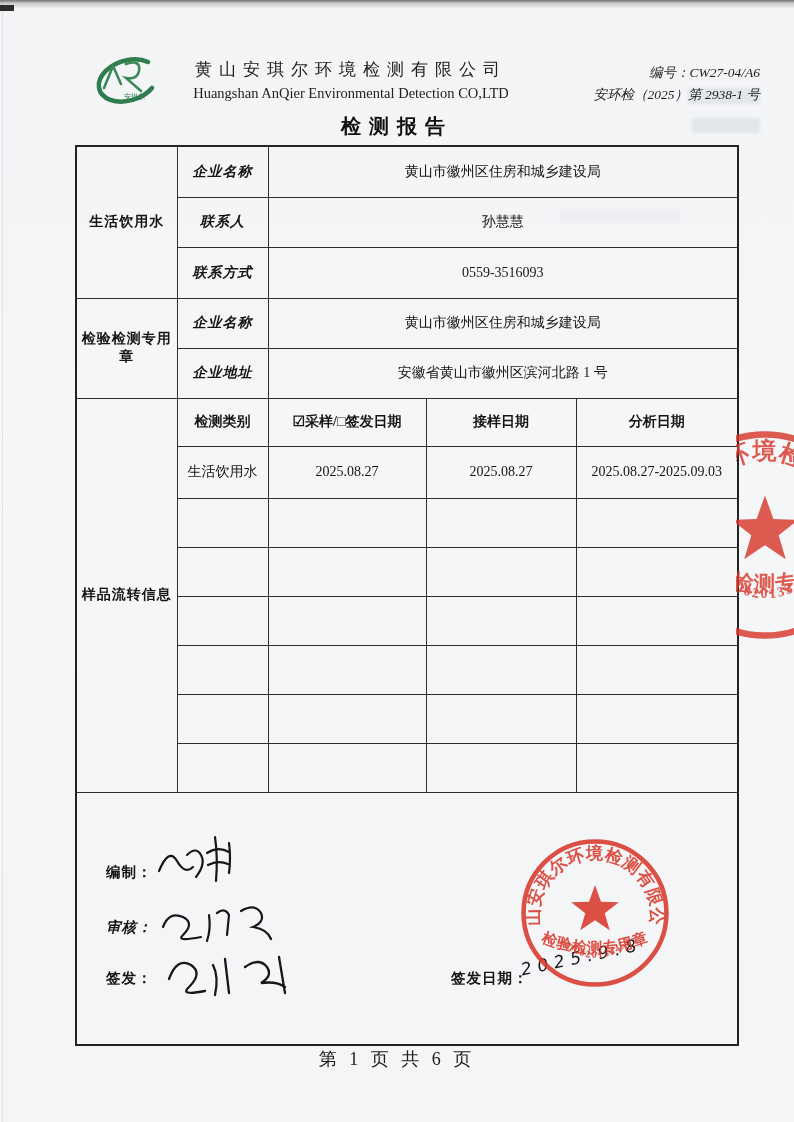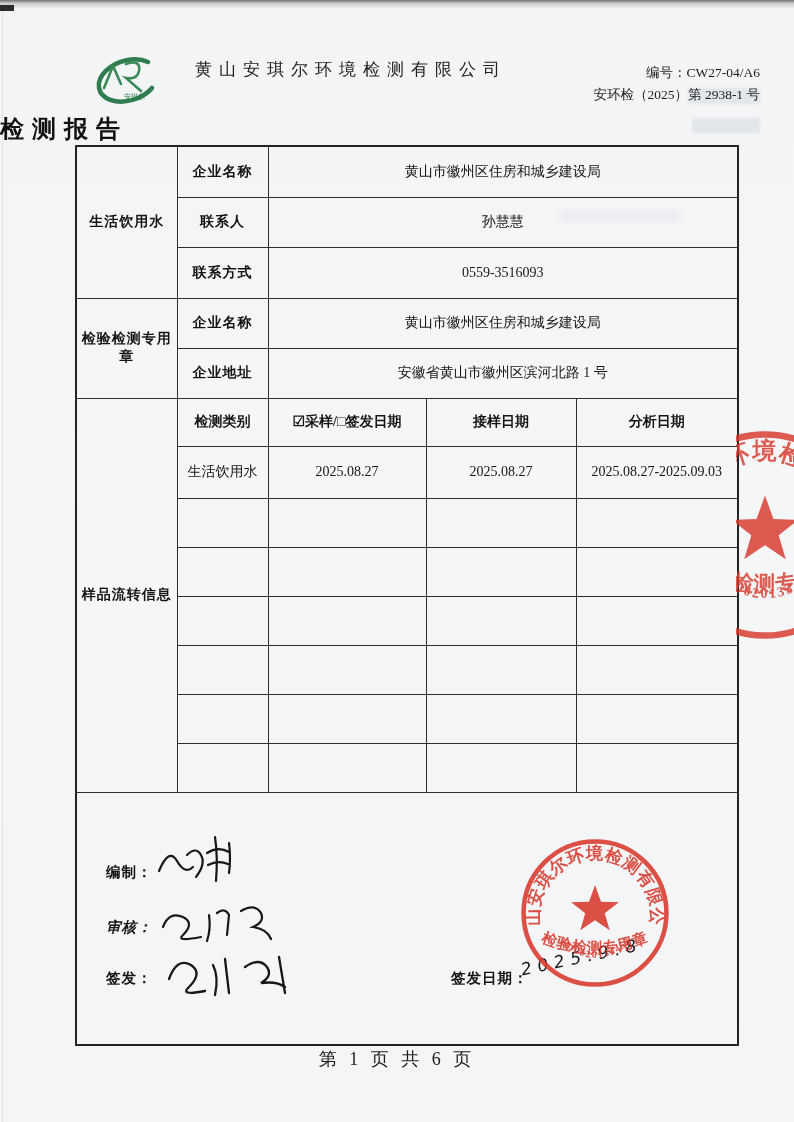--- a/index.html
+++ b/index.html
@@ -11,31 +11,31 @@
             background:linear-gradient(180deg,rgba(90,90,92,.85) 0%,rgba(120,120,122,.35) 35%,rgba(255,255,255,0) 100%);}
   .scan-corner{position:absolute;left:0;top:5px;width:14px;height:6px;background:#2c2c2c;}
   .scan-left{position:absolute;left:2px;top:0;width:1px;height:1122px;background:rgba(60,60,70,.10);}
   .bleed{position:absolute;background:rgba(130,140,160,.14);filter:blur(1.5px);border-radius:2px;}
 
   
   .logo{position:absolute;left:82px;top:52px;width:96px;height:60px;}
   .co-block{position:absolute;left:186px;top:58px;width:330px;text-align:center;}
   .co-cn{font-size:17px;letter-spacing:7px;white-space:nowrap;color:#222;}
   .co-en{font-size:14.5px;margin-top:4px;white-space:nowrap;color:#222;}
-  .num-block{position:absolute;right:34px;top:62px;width:230px;text-align:right;font-size:13.5px;line-height:22px;color:#1d1d1d;}
-  .doc-title{position:absolute;left:0;top:113px;width:794px;text-align:left;
-             font-size:24px;font-weight:bold;letter-spacing:8px;color:#111;}
+  .num-block{position:absolute;right:34px;top:62px;width:230px;text-align:right;font-size:13.5px;line-height:22px;color:#1d1d1d;font-style:italic;}
+  .doc-title{position:absolute;left:0;top:113px;width:794px;text-align:center;
+             font-size:20px;font-weight:bold;letter-spacing:8px;color:#111;}
 
   
   table.doc{position:absolute;left:75px;top:145px;border-collapse:collapse;table-layout:fixed;
             width:662px;border:2px solid #232323;}
   table.doc td{border:1px solid #2e2e2e;text-align:center;vertical-align:middle;
                font-size:14px;padding:0 4px;overflow:hidden;color:#151515;}
   td.sec{font-weight:600;font-size:14.5px;letter-spacing:1px;}
-  td.lbl{font-weight:600;font-size:14.5px;letter-spacing:1px;}
+  td.lbl{font-weight:600;font-size:14.5px;letter-spacing:1px;font-style:italic;}
   td.hdr{font-weight:600;font-size:14.5px;}
   td.val{font-size:14.5px;}
   td.sigcell{padding:0;margin-top:20px;}
 
   
   .sigwrap{position:relative;width:100%;height:251px;text-align:left;}
   .siglabel{position:absolute;font-size:14.5px;font-weight:600;letter-spacing:1px;color:#161616;}
   .sig-svg{position:absolute;color:#17171a;}
   .hand-date{position:absolute;left:438px;top:148px;width:180px;font-family:"DejaVu Sans",sans-serif;
              font-size:17px;font-style:italic;letter-spacing:6px;color:#16161a;
@@ -61,20 +61,21 @@
   <div class="bleed" style="left:560px;top:210px;width:120px;height:12px;opacity:.45;"></div>
 
   <svg class="logo" viewBox="0 0 96 60">
     <path d="M 66,10 A 30,20 -18 1 0 70,36" fill="none" stroke="#2f7d4e" stroke-width="4.5" stroke-linecap="round"></path>
     <path d="M 22,36 L 31,14 L 39,32" fill="none" stroke="#3a8a57" stroke-width="2.6" stroke-linecap="round" stroke-linejoin="round"></path>
     <path d="M 44,12 q 15,-5 13,7 q -2,9 -13,7 l 15,13" fill="none" stroke="#3a8a57" stroke-width="2.6" stroke-linecap="round"></path>
     <text x="42" y="47" font-size="7" fill="#2f7d4e">安琪尔</text>
   </svg>
   <div class="co-block">
     <div class="co-cn">黄山安琪尔环境检测有限公司</div>
+    <div class="co-en">Huangshan AnQier Environmental Detection CO,LTD</div>
   </div>
   <div class="num-block">
     <div>编号：CW27-04/A6</div>
     <div>安环检（2025）第 2938-1 号</div>
   </div>
   <div class="doc-title">检测报告</div>
 
   <table class="doc">
     <colgroup>
       <col style="width:101px">

